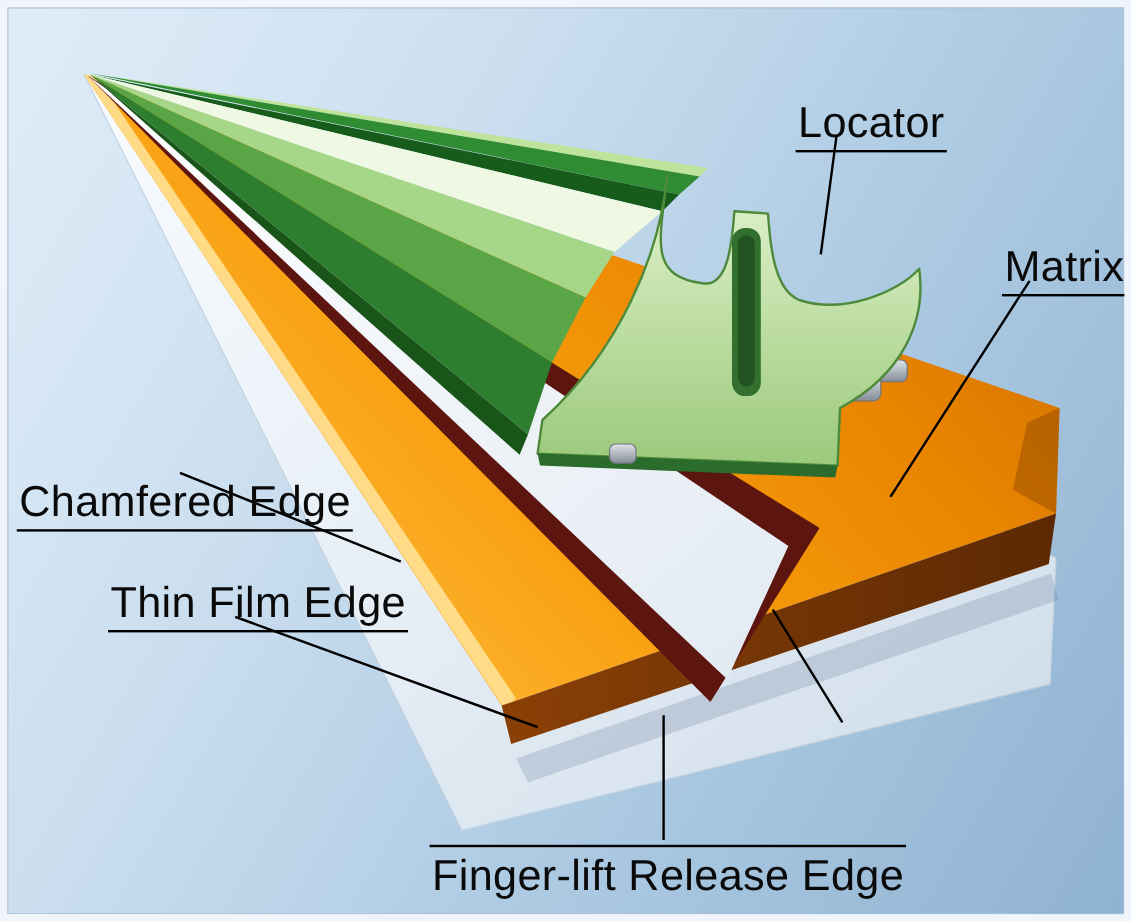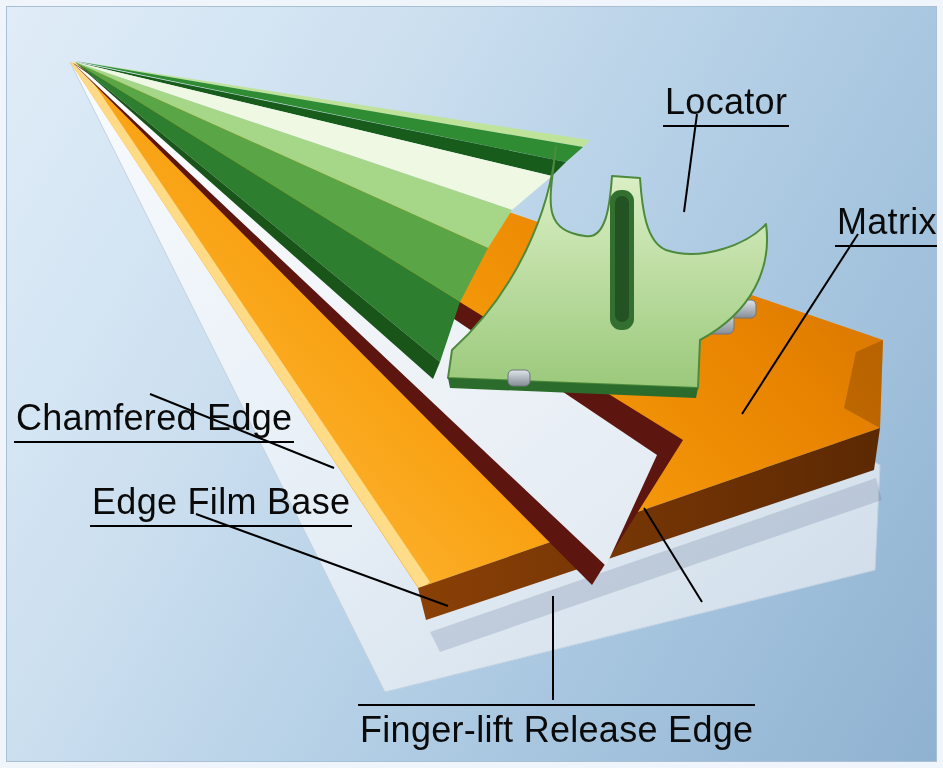--- a/index.html
+++ b/index.html
@@ -120,18 +120,18 @@
     <line x1="696" y1="596" x2="638" y2="502" stroke="#000" stroke-width="2"></line>
     <line x1="547" y1="590" x2="547" y2="694" stroke="#000" stroke-width="2"></line>
   </svg>
 
   <div class="label" style="left:657px;top:76px;">Locator</div>
 
   <div class="label" style="left:829px;top:196px;">Matrix</div>
 
   <div class="label" style="left:8px;top:356px;margin-top:36px;">Chamfered Edge</div>
 
-  <div class="label" style="left:84px;top:476px;">Edge Film Base</div>
+  <div class="label" style="left:84px;top:476px;">Thin Film Edge</div>
 
 
   <div class="label overline" style="left:352px;top:698px;">Finger-lift Release Edge</div>
 
 </div>
 
 </body></html>

